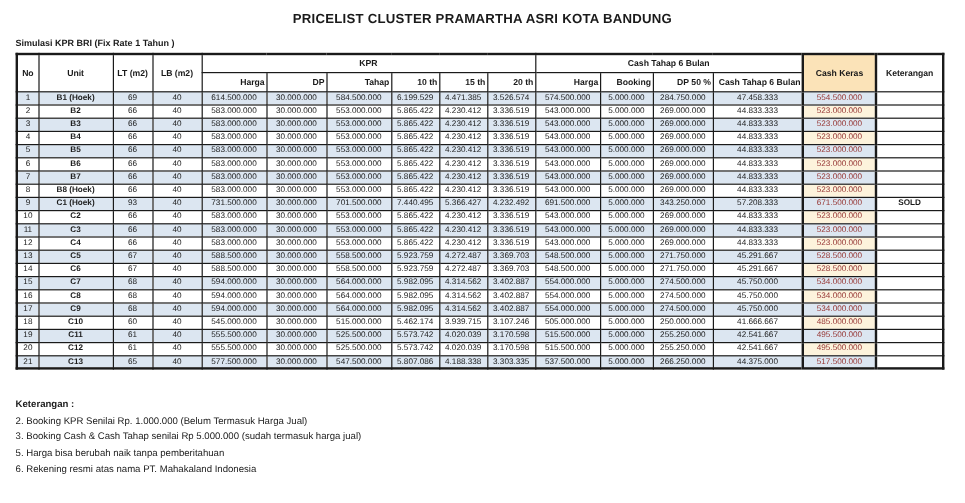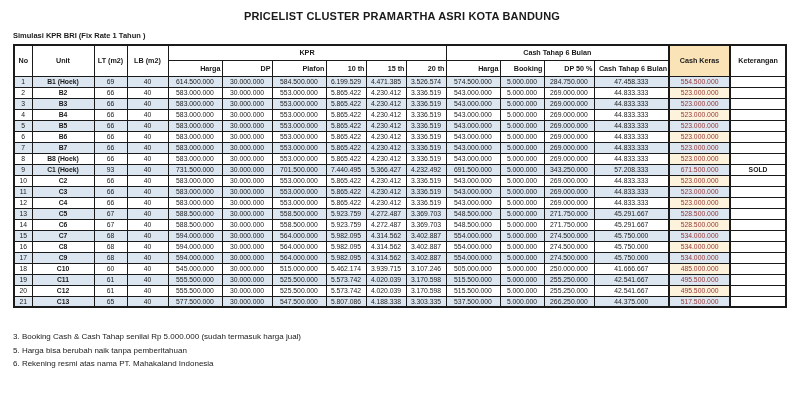--- a/index.html
+++ b/index.html
@@ -69,21 +69,21 @@
         <th rowspan="2">LT (m2)</th>
         <th rowspan="2">LB (m2)</th>
         <th colspan="6">KPR</th>
         <th colspan="4">Cash Tahap 6 Bulan</th>
         <th rowspan="2" class="ck">Cash Keras</th>
         <th rowspan="2">Keterangan</th>
       </tr>
       <tr class="sub">
         <th>Harga</th>
         <th>DP</th>
-        <th>Plafon</th>
+        <th>Tahap</th>
         <th>10 th</th>
         <th>15 th</th>
         <th>20 th</th>
         <th>Harga</th>
         <th>Booking</th>
         <th>DP 50 %</th>
         <th>Cash Tahap 6 Bulan</th>
       </tr>
     </thead>
     <tbody>
@@ -462,17 +462,19 @@
           <td>5.000.000</td>
           <td>266.250.000</td>
           <td>44.375.000</td>
           <td class="cashkeras">517.500.000</td>
           <td class="ket"></td>
         </tr>
       </tbody>
   </table>
 
   <div class="footer">
+    <div class="fh">Keterangan :</div>
+    <div>2. Booking KPR Senilai Rp. 1.000.000 (Belum Termasuk Harga Jual)</div>
     <div>3. Booking Cash &amp; Cash Tahap senilai Rp 5.000.000 (sudah termasuk harga jual)</div>
     <div>5. Harga bisa berubah naik tanpa pemberitahuan</div>
     <div>6. Rekening resmi atas nama PT. Mahakaland Indonesia</div>
   </div>
 </div>
 
 </body></html>

